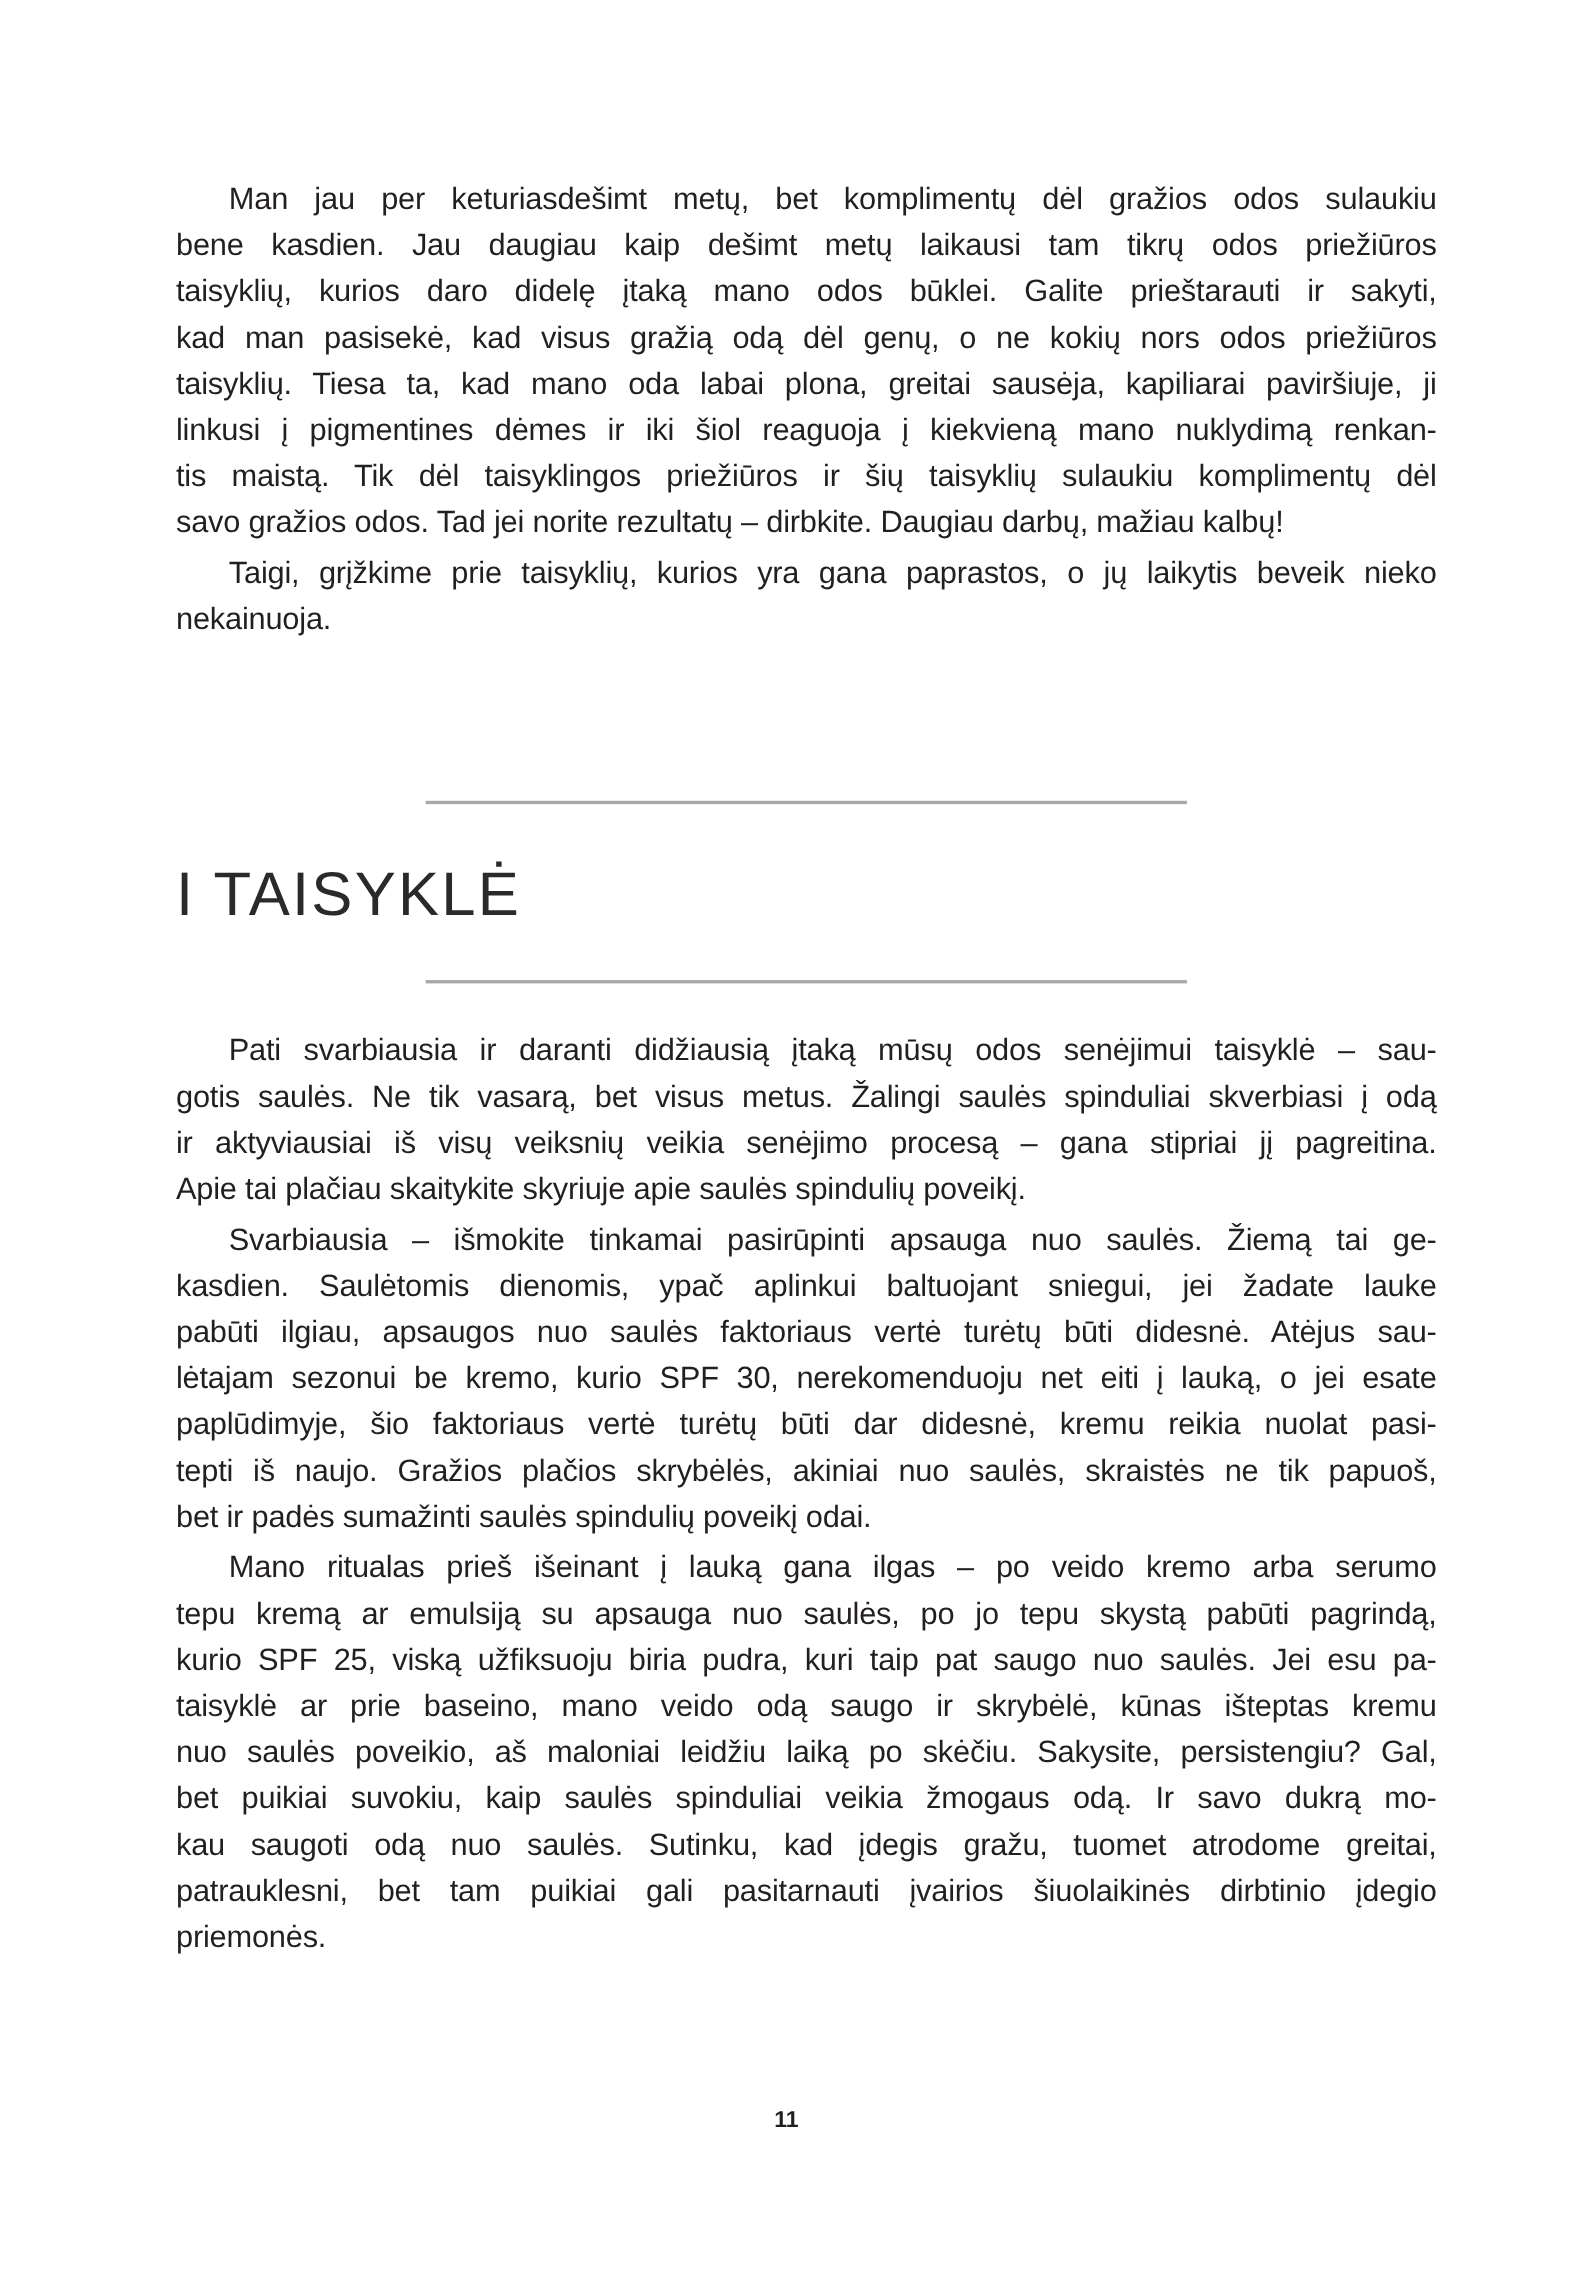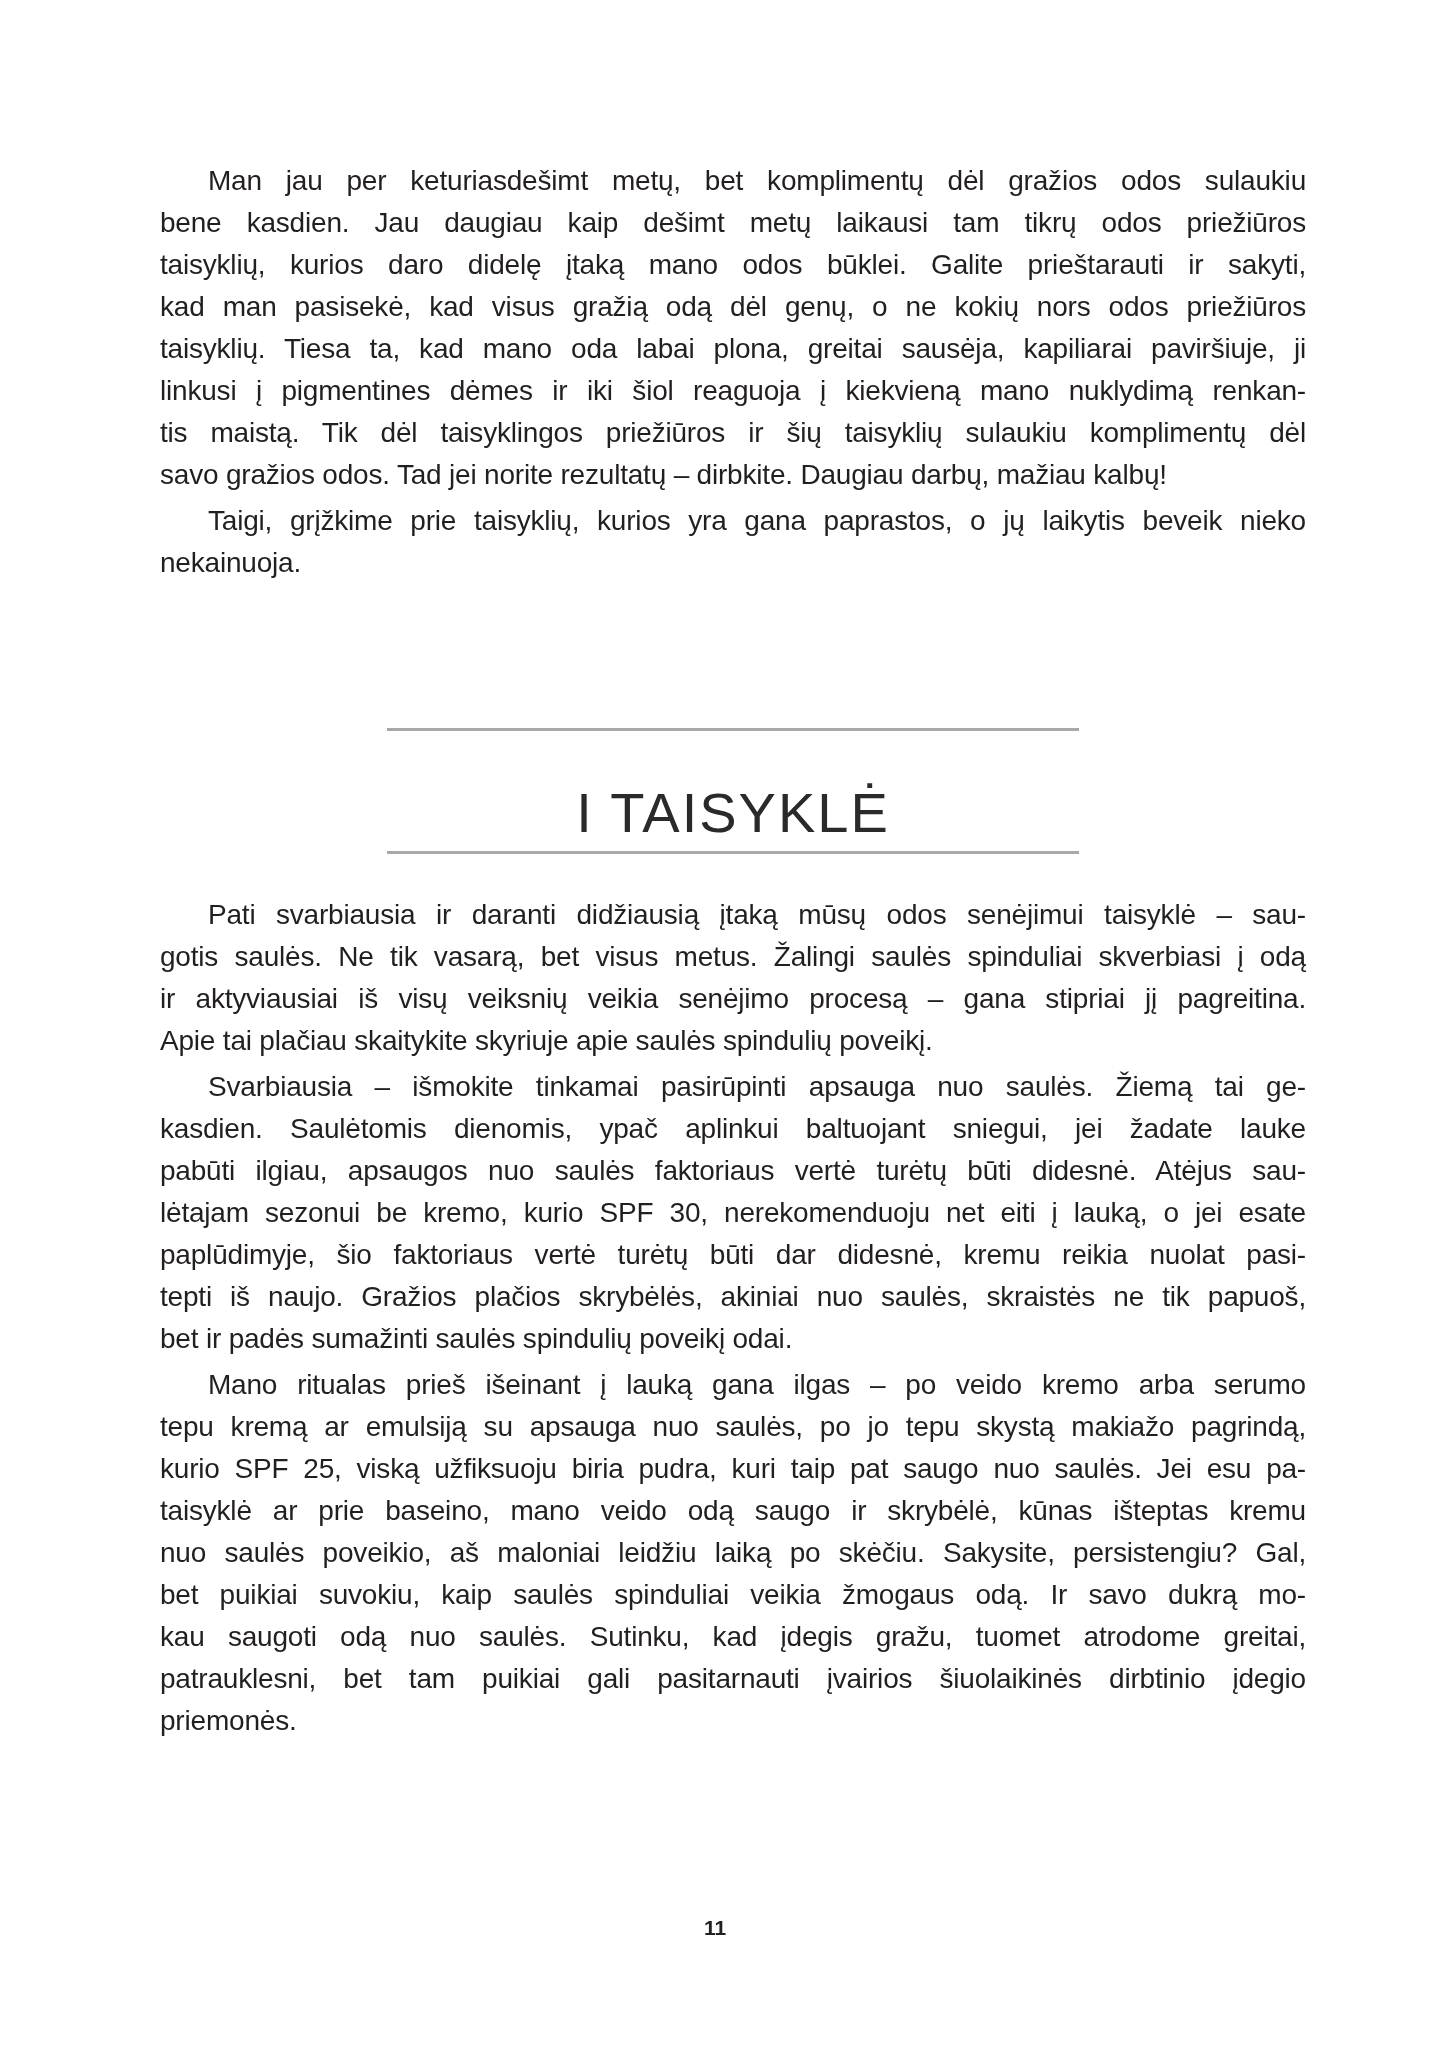--- a/index.html
+++ b/index.html
@@ -40,23 +40,22 @@
     margin-top:144px;
     margin-bottom:40px;
   }
   .rule{
     width:692px;
     height:3px;
     margin:0 auto;
     background:var(--divider-color);
   }
   .section-heading{
-    height:120px;
+    height:160px;
     line-height:164px;
-    text-align:center;
     font-size:56px;
     font-weight:300;
     letter-spacing:2px;
     color:#2a2a2a;
   }
   .page-number{
     position:absolute;
     top:1916px;
     left:142px;
     width:1146px;
@@ -105,21 +104,21 @@
           <div class="line first">Svarbiausia – išmokite tinkamai pasirūpinti apsauga nuo saulės. Žiemą tai ge-</div>
           <div class="line">kasdien. Saulėtomis dienomis, ypač aplinkui baltuojant sniegui, jei žadate lauke</div>
           <div class="line">pabūti ilgiau, apsaugos nuo saulės faktoriaus vertė turėtų būti didesnė. Atėjus sau-</div>
           <div class="line">lėtajam sezonui be kremo, kurio SPF 30, nerekomenduoju net eiti į lauką, o jei esate</div>
           <div class="line">paplūdimyje, šio faktoriaus vertė turėtų būti dar didesnė, kremu reikia nuolat pasi-</div>
           <div class="line">tepti iš naujo. Gražios plačios skrybėlės, akiniai nuo saulės, skraistės ne tik papuoš,</div>
           <div class="line para-last">bet ir padės sumažinti saulės spindulių poveikį odai.</div>
         </div>
         <div class="paragraph">
           <div class="line first">Mano ritualas prieš išeinant į lauką gana ilgas – po veido kremo arba serumo</div>
-          <div class="line">tepu kremą ar emulsiją su apsauga nuo saulės, po jo tepu skystą makiažo pagrindą,</div>
+          <div class="line">tepu kremą ar emulsiją su apsauga nuo saulės, po jo tepu skystą pabūti pagrindą,</div>
           <div class="line">kurio SPF 25, viską užfiksuoju biria pudra, kuri taip pat saugo nuo saulės. Jei esu pa-</div>
           <div class="line">taisyklė ar prie baseino, mano veido odą saugo ir skrybėlė, kūnas išteptas kremu</div>
           <div class="line">nuo saulės poveikio, aš maloniai leidžiu laiką po skėčiu. Sakysite, persistengiu? Gal,</div>
           <div class="line">bet puikiai suvokiu, kaip saulės spinduliai veikia žmogaus odą. Ir savo dukrą mo-</div>
           <div class="line">kau saugoti odą nuo saulės. Sutinku, kad įdegis gražu, tuomet atrodome greitai,</div>
           <div class="line">patrauklesni, bet tam puikiai gali pasitarnauti įvairios šiuolaikinės dirbtinio įdegio</div>
           <div class="line para-last">priemonės.</div>
         </div>
       </div>
 

